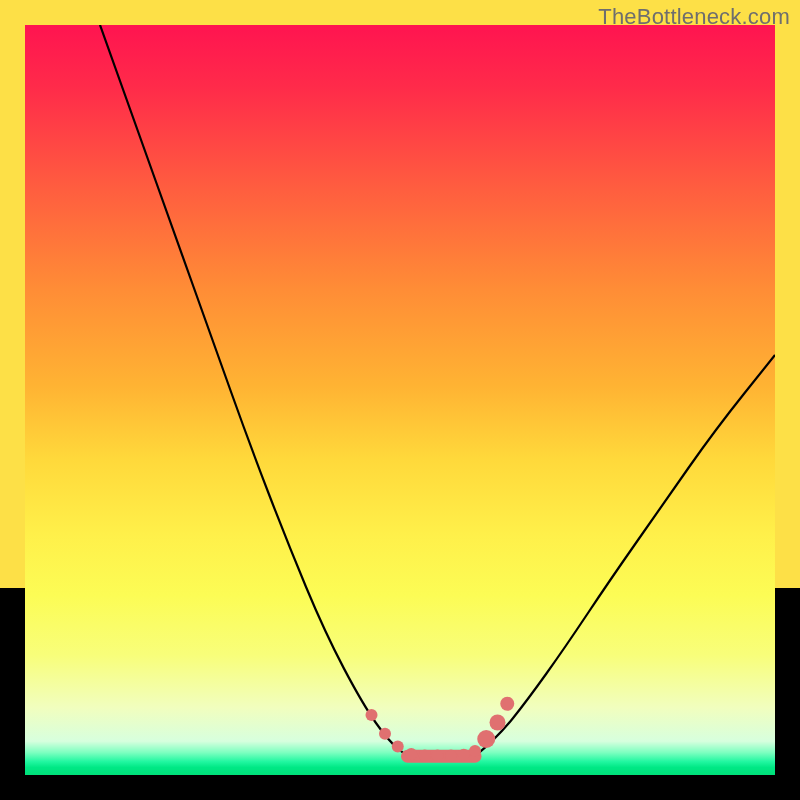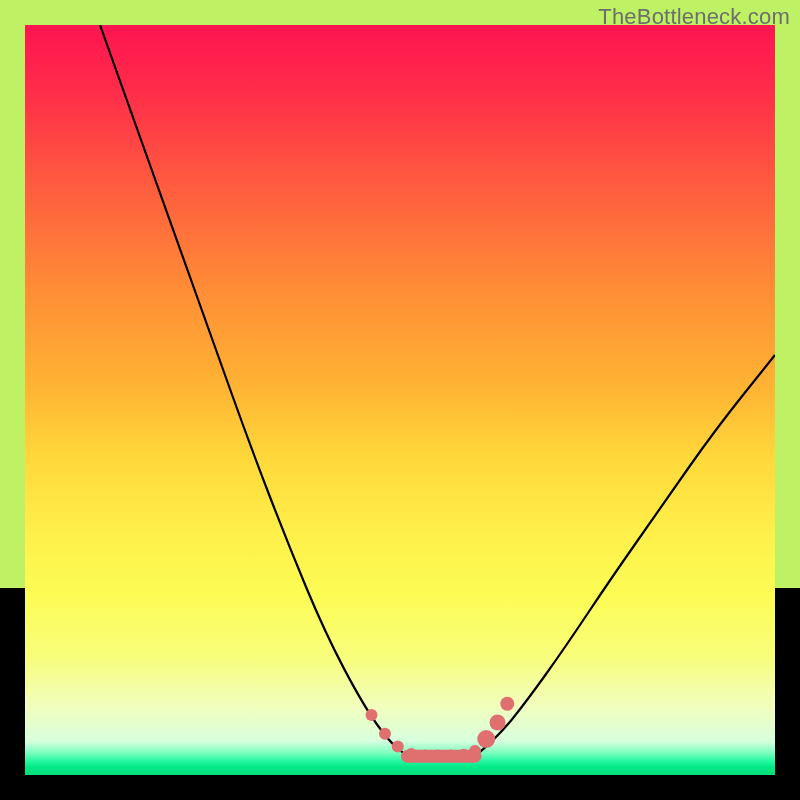--- a/index.html
+++ b/index.html
@@ -10,21 +10,21 @@
     overflow: hidden;
     background: #000;
     font-family: Arial, Helvetica, sans-serif;
   }
   .frame {
     position: absolute;
     left: 0;
     top: 0;
     width: 800px;
     height: 588px;
-    background: #bef264;
+    background: #fde047;
   }
   .plot-area {
     position: absolute;
     left: 25px;
     top: 25px;
     width: 750px;
     height: 750px;
     
     background: linear-gradient(
       to bottom,

